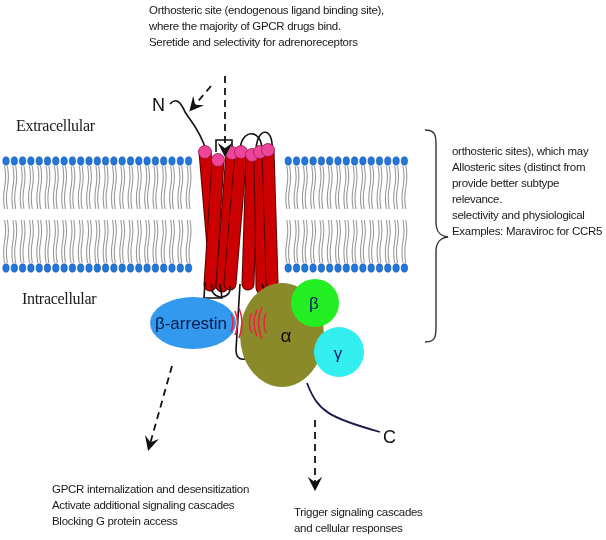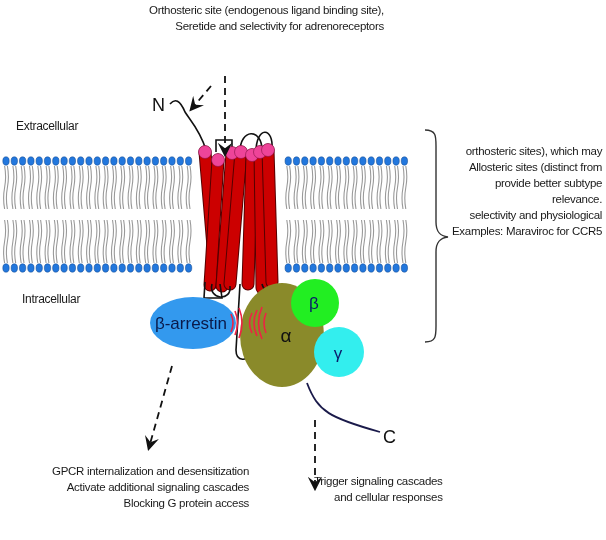--- a/index.html
+++ b/index.html
@@ -1,21 +1,21 @@
 <!DOCTYPE html>
 <html><head>
 <meta charset="utf-8">
 <style>
   html, body { margin: 0; padding: 0; background: #ffffff; }
   body { width: 606px; height: 540px; position: relative; overflow: hidden;
          font-family: "Liberation Sans", sans-serif; color: #1a1a1a; }
   #diagram { position: absolute; left: 0; top: 0; }
   .txt { position: absolute; font-size: 11.5px; line-height: 16px; letter-spacing: -0.3px; white-space: nowrap; }
-  .txt div { margin: 0; text-align: right; }
-  .region { font-size: 12px; }
+  .txt div { margin: 0; }
+  .region { font-size: 16px; font-family: Liberation Serif, serif; }
   svg text { font-family: "Liberation Sans", sans-serif; }
 </style>
 </head>
 <body>
 
 <svg id="diagram" width="606" height="540" viewBox="0 0 606 540">
   <defs>
     <marker id="arrowhead" markerWidth="8" markerHeight="8" refX="4" refY="4" orient="auto">
       <path d="M0,0 L8,4 L0,8 L3,4 Z" fill="#111"></path>
     </marker>
@@ -397,37 +397,38 @@
     <path d="M225,76 L225,150" marker-end="url(#arrowhead)"></path>
     <path d="M172,366 L150,444" marker-end="url(#arrowhead)"></path>
     <path d="M315,420 L315,484" marker-end="url(#arrowhead)"></path>
   </g>
 
   <path d="M425,130 C436,130 436,136 436,146 L436,222 C436,232 440,236 448,237 C440,238 436,242 436,252 L436,326 C436,336 436,342 425,342" fill="none" stroke="#333" stroke-width="1.4"></path>
 </svg>
 
 <div class="txt" style="left:149px; top:2px;">
   <div>Orthosteric site (endogenous ligand binding site),</div>
+  <div>where the majority of GPCR drugs bind.</div>
   <div>Seretide and selectivity for adrenoreceptors</div>
 </div>
 
 <div class="txt region" style="left:16px; top:118px;">Extracellular</div>
 <div class="txt region" style="left:22px; top:291px;">Intracellular</div>
 
 <div class="txt" style="left:452px; top:143px;">
   <div>orthosteric sites), which may</div>
   <div>Allosteric sites (distinct from</div>
   <div>provide better subtype</div>
   <div>relevance.</div>
   <div>selectivity and physiological</div>
   <div>Examples: Maraviroc for CCR5</div>
 </div>
 
-<div class="txt" style="left:52px; top:463px;">
+<div class="txt" style="left:52px; top:481px;">
   <div>GPCR internalization and desensitization</div>
   <div>Activate additional signaling cascades</div>
   <div>Blocking G protein access</div>
 </div>
 
-<div class="txt" style="left:294px; top:473px;margin-left:20px;">
+<div class="txt" style="left:294px; top:504px;">
   <div>Trigger signaling cascades</div>
   <div>and cellular responses</div>
 </div>
 
 </body></html>

